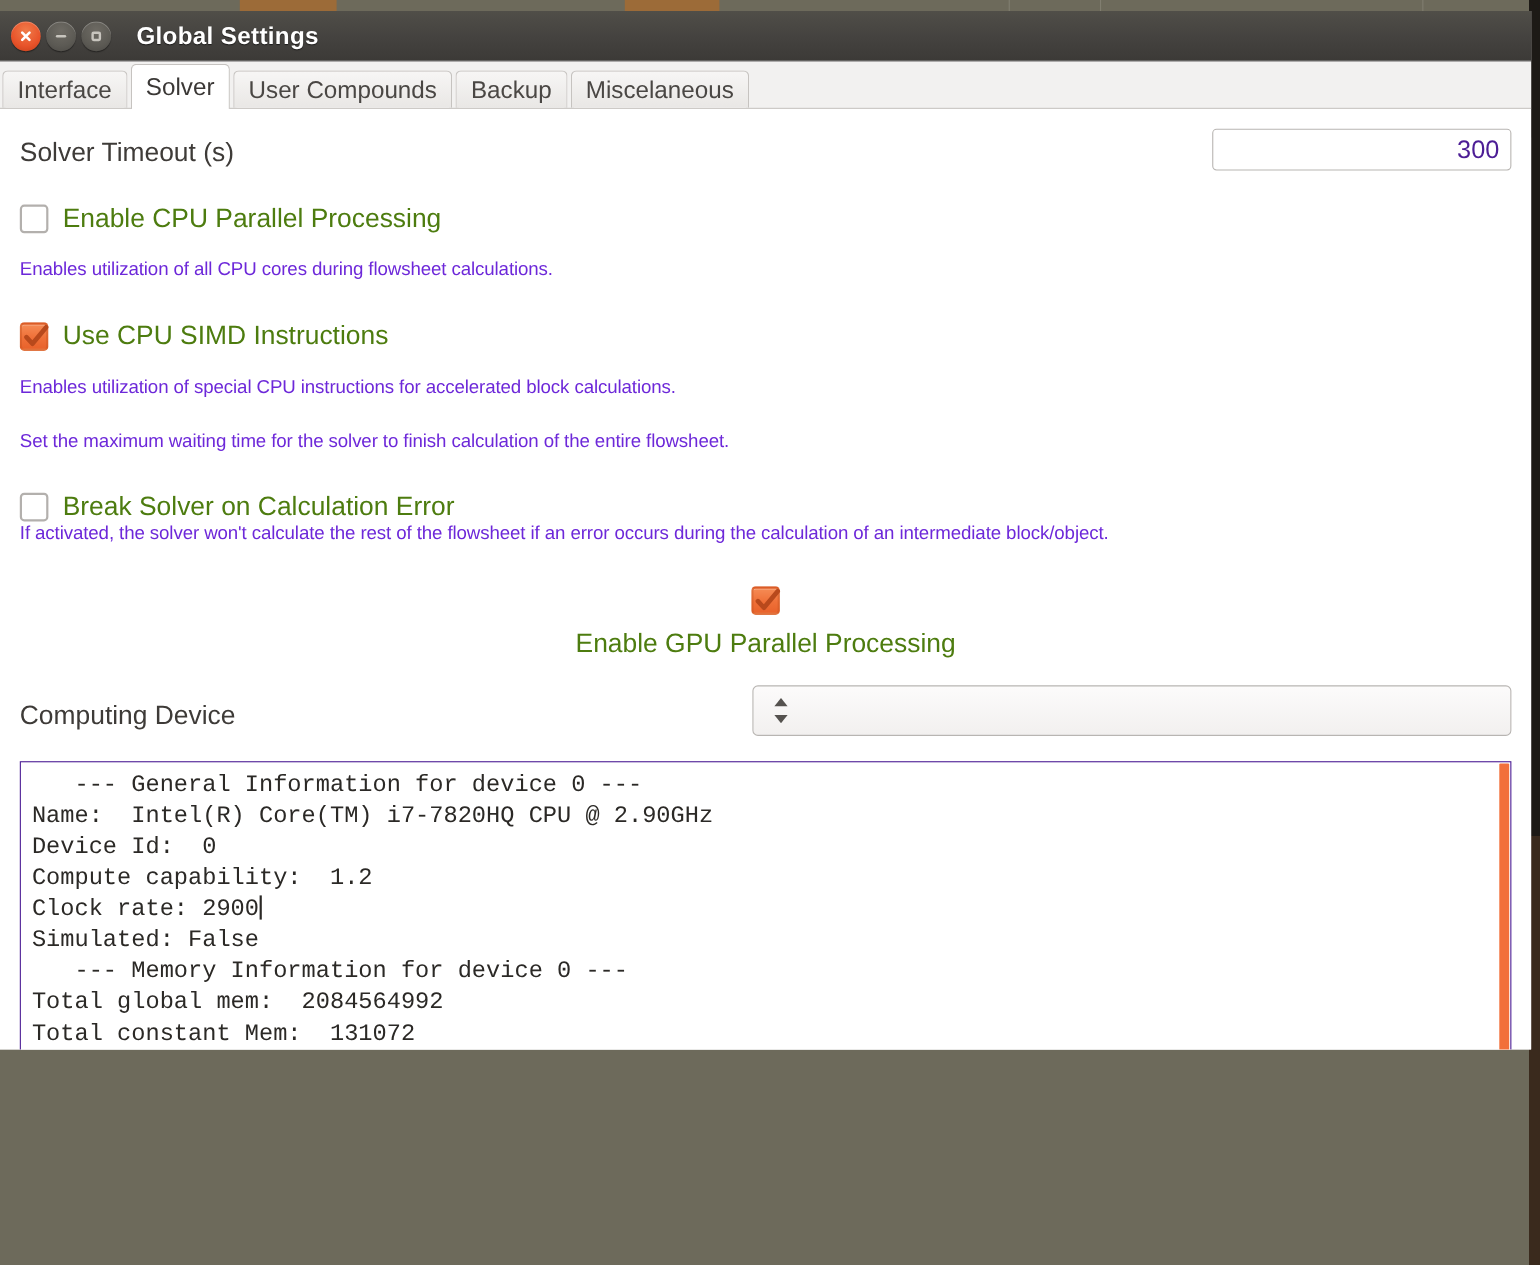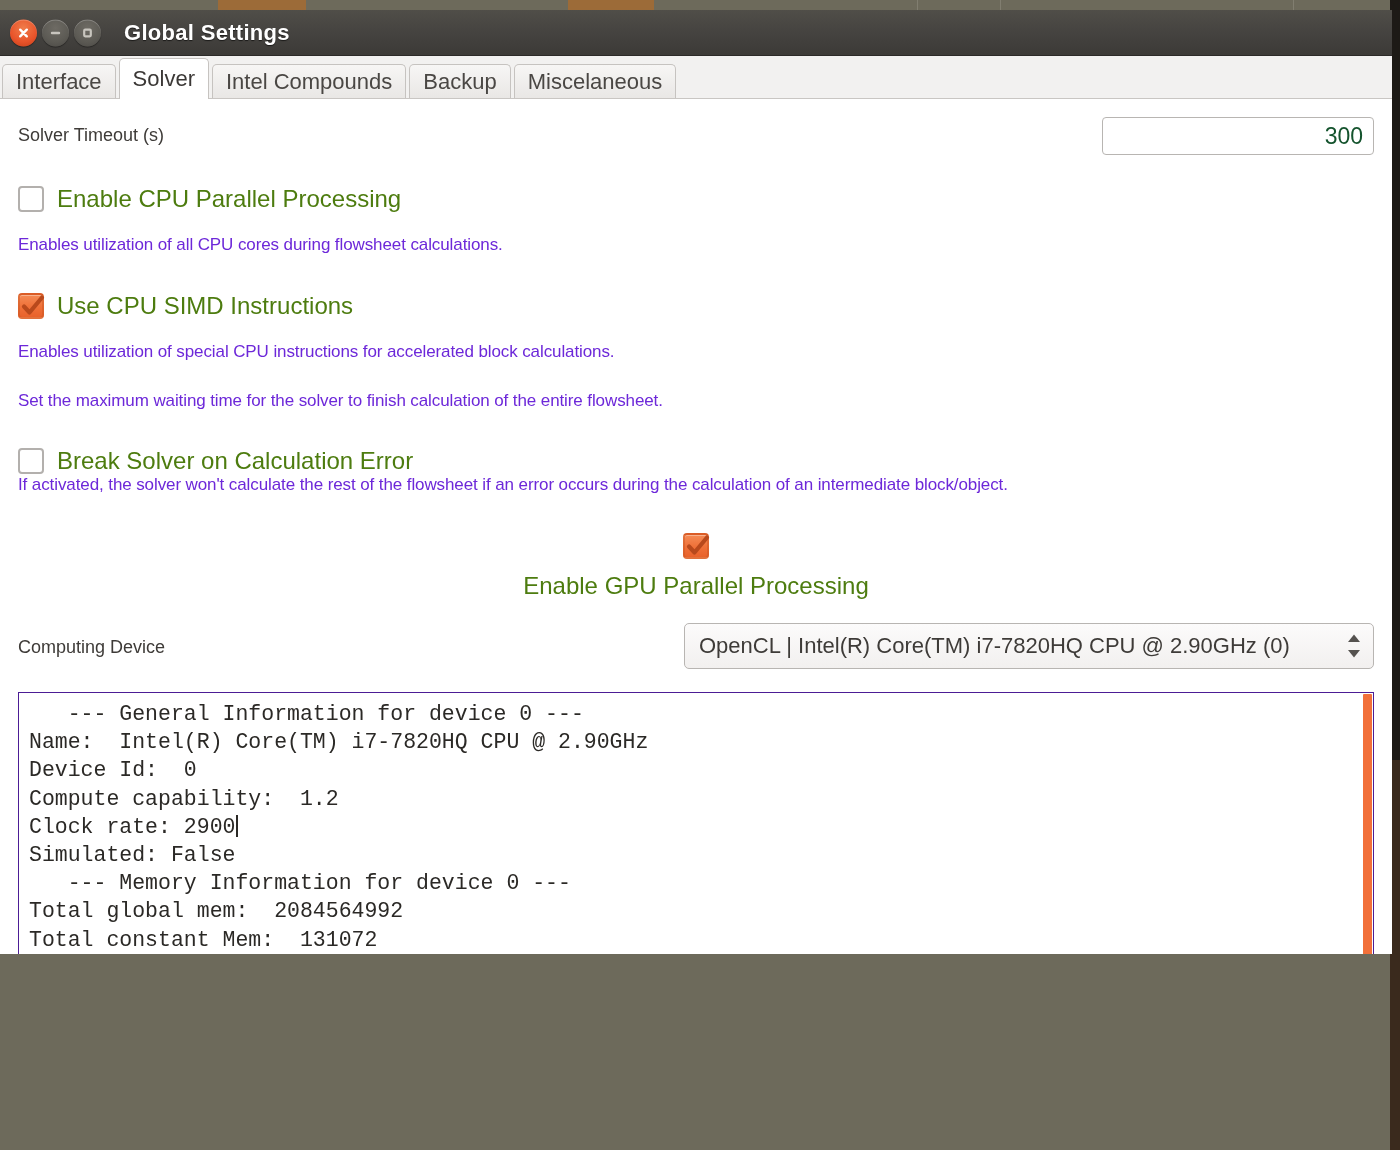--- a/index.html
+++ b/index.html
@@ -141,21 +141,21 @@
     background: #ffffff;
     padding: 0 18px;
     box-sizing: border-box;
   }
 
   .row {
     position: relative;
   }
 
   .field-label {
-    font-size: 18px;
+    font-size: 24px;
     color: #3e3b38;
   }
 
   .desc {
     font-size: 17px;
     color: #6d28d9;
     letter-spacing: -0.1px;
   }
 
   .check-row {
@@ -193,21 +193,21 @@
     position: absolute;
     right: 0; top: -8px;
     width: 272px;
     height: 38px;
     box-sizing: border-box;
     border: 1px solid #b8b5b2;
     border-radius: 4px;
     background: #ffffff;
     font-family: "Liberation Sans", sans-serif;
     font-size: 23px;
-    color: #14532d;
+    color: #4c1d95;
     text-align: right;
     padding: 0 10px;
     outline: none;
   }
 
   
   #computing-device-combo {
     position: absolute;
     right: 0; top: -14px;
     width: 690px;
@@ -317,21 +317,21 @@
           <rect x="3.2" y="3.2" width="6.6" height="6.6" rx="1" fill="none" stroke="#c8c5be" stroke-width="2.2"></rect>
         </svg>
       </div>
     </div>
     <div id="window-title">Global Settings</div>
   </div>
 
   <div id="tab-strip">
     <div class="tab">Interface</div>
     <div class="tab active">Solver</div>
-    <div class="tab">Intel Compounds</div>
+    <div class="tab">User Compounds</div>
     <div class="tab">Backup</div>
     <div class="tab">Miscelaneous</div>
   </div>
 
   <div id="settings-page">
 
     <div class="row" style="margin-top:26px; height:38px;">
       <span class="field-label">Solver Timeout (s)</span>
       <input id="solver-timeout-input" type="text" value="300" style="">
     </div>
@@ -365,21 +365,20 @@
         <svg width="28" height="28" viewBox="0 0 28 28" aria-hidden="true">
           <path d="M5 14.5 L10.5 20.5 L23 5.5" fill="none" stroke="#b8491c" stroke-width="4.2" stroke-linecap="round" stroke-linejoin="round"></path>
         </svg>
       </span>
       <span class="check-label">Enable GPU Parallel Processing</span>
     </div>
 
     <div class="row" style="margin-top:37px; height:46px;">
       <span class="field-label">Computing Device</span>
       <div id="computing-device-combo">
-        <span id="computing-device-value">OpenCL | Intel(R) Core(TM) i7-7820HQ CPU @ 2.90GHz (0)</span>
         <span id="computing-device-spinner">
           <svg width="14" height="9" viewBox="0 0 14 9" aria-hidden="true">
             <path d="M7 0.5 L13 8 L1 8 Z" fill="#55524f"></path>
           </svg>
           <svg width="14" height="9" viewBox="0 0 14 9" aria-hidden="true">
             <path d="M7 8.5 L1 1 L13 1 Z" fill="#55524f"></path>
           </svg>
         </span>
       </div>
     </div>

